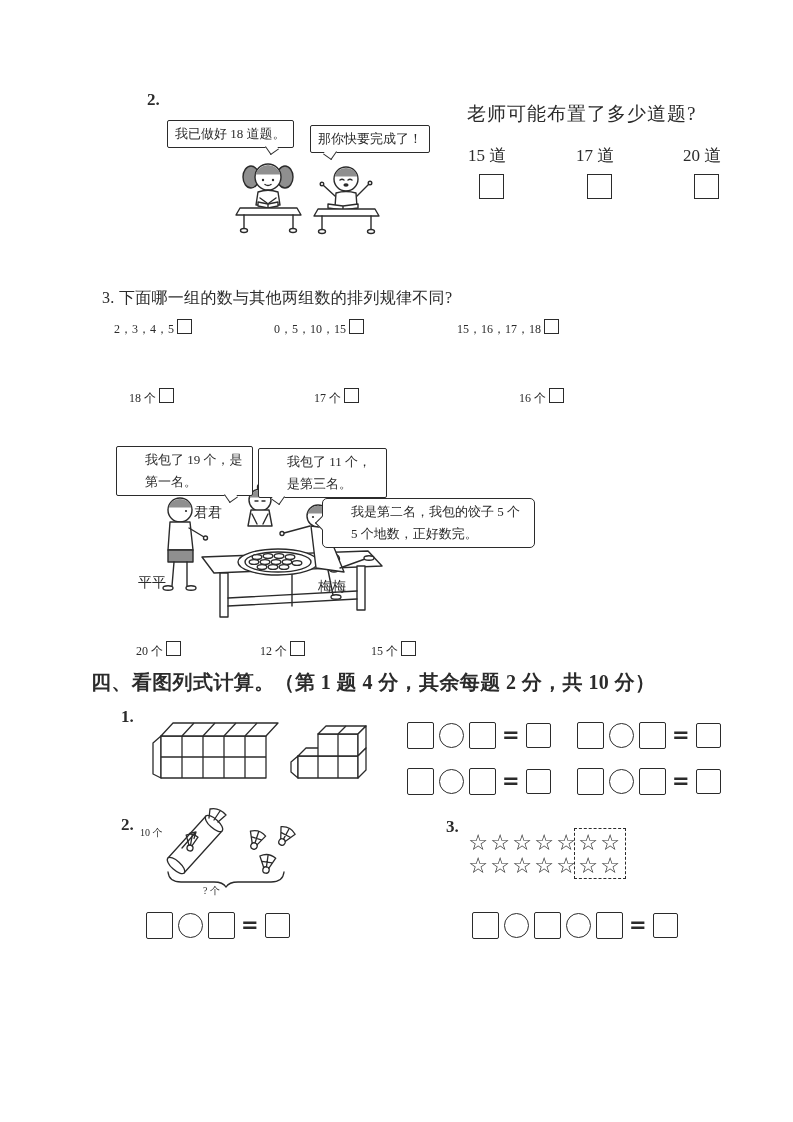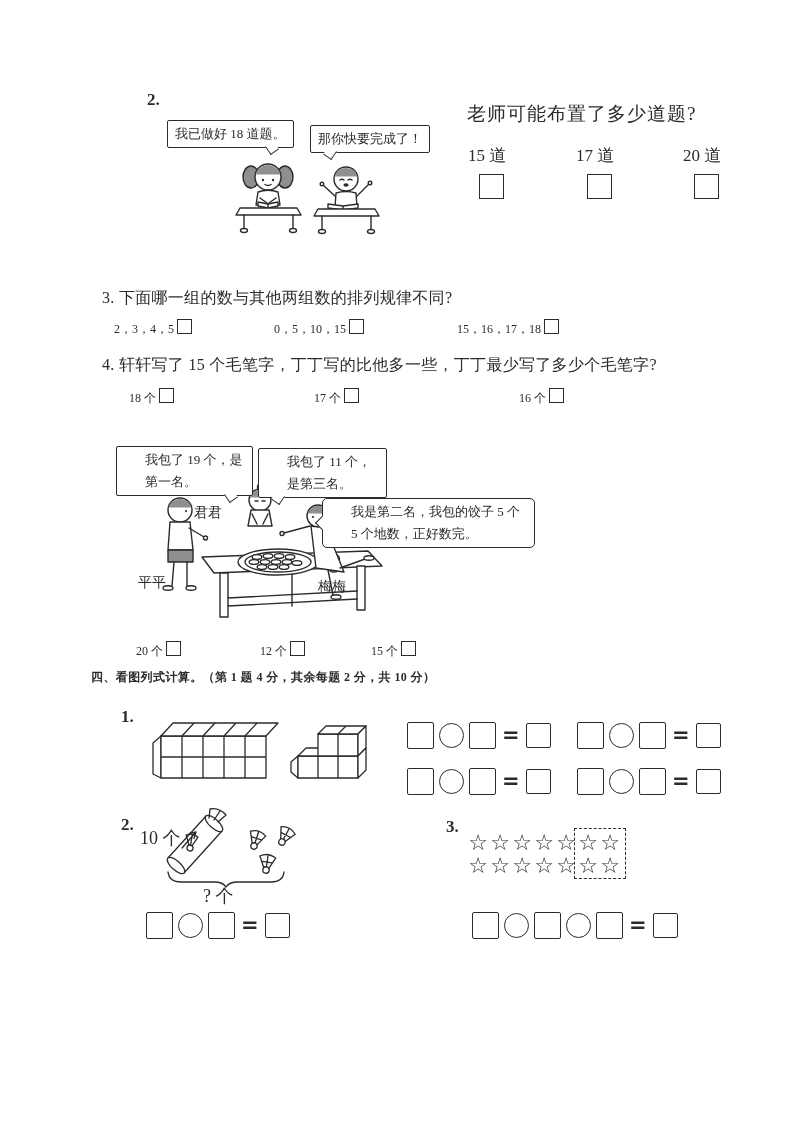--- a/index.html
+++ b/index.html
@@ -35,26 +35,26 @@
   .tail-left::after { left:-6px; top:40%; transform:rotate(135deg); }
   .eqrow { position:absolute; display:flex; align-items:center; gap:5px; z-index:2; }
   .shape { background:#fff; box-sizing:border-box; }
   .sq { width:27px; height:27px; border:1.7px solid #2b2b2b; border-radius:2px; }
   .ci { width:25px; height:25px; border:1.7px solid #2b2b2b; border-radius:50%; }
   .res { width:25px; height:25px; }
   .eqsign {
     font-family:"DejaVu Sans",sans-serif; font-size:21px; font-weight:bold;
     line-height:1; margin:0 1px; color:#2b2b2b;
   }
-  .header4 { font-weight:bold; font-size:12px; letter-spacing:0.4px; white-space:nowrap; }
+  .header4 { font-weight:bold; font-size:20px; letter-spacing:0.4px; white-space:nowrap; }
   .starrow { position:absolute; font-family:"DejaVu Sans",sans-serif; font-size:22px; line-height:22px; color:#2b2b2b; white-space:nowrap; z-index:1; }
   .star { display:inline-block; width:22px; text-align:center; }
   .dashedbox { position:absolute; border:1.7px dashed #2b2b2b; z-index:2; background:transparent; }
   .name { position:absolute; font-size:14px; z-index:3; white-space:nowrap; }
-  .lbl { font-size:18px; white-space:nowrap; }
+  .lbl { font-size:10px; white-space:nowrap; }
   svg { display:block; }
 </style>
 </head>
 <body>
 
 <div class="page">
 
   <div class="abs qnum" style="left:147px;top:90px">2.</div>
 
   <div class="bubble tail-br" style="left:167px;top:120px">我已做好 18 道题。</div>
@@ -109,21 +109,20 @@
   <div class="abs opt" style="left:114px;top:319px">
     <span>2，3，4，5</span><span class="ansbox"></span>
   </div>
   <div class="abs opt" style="left:274px;top:319px">
     <span>0，5，10，15</span><span class="ansbox"></span>
   </div>
   <div class="abs opt" style="left:457px;top:319px">
     <span>15，16，17，18</span><span class="ansbox"></span>
   </div>
 
-  <div class="abs qtext" style="left:102px;top:355px">4. 轩轩写了 15 个毛笔字，丁丁写的比他多一些，丁丁最少写了多少个毛笔字?</div>
   <div class="abs opt" style="left:129px;top:388px">
     <span>18 个</span><span class="ansbox"></span>
   </div>
   <div class="abs opt" style="left:314px;top:388px">
     <span>17 个</span><span class="ansbox"></span>
   </div>
   <div class="abs opt" style="left:519px;top:388px">
     <span>16 个</span><span class="ansbox"></span>
   </div>
 

